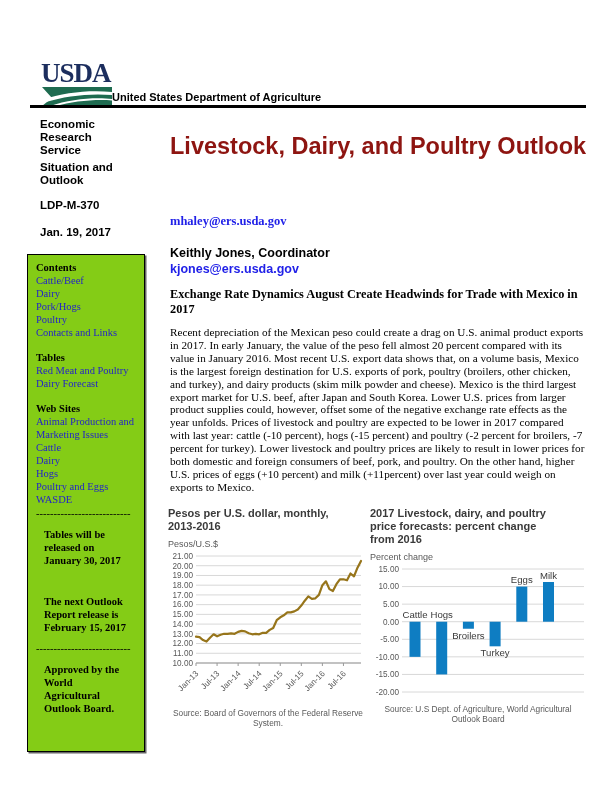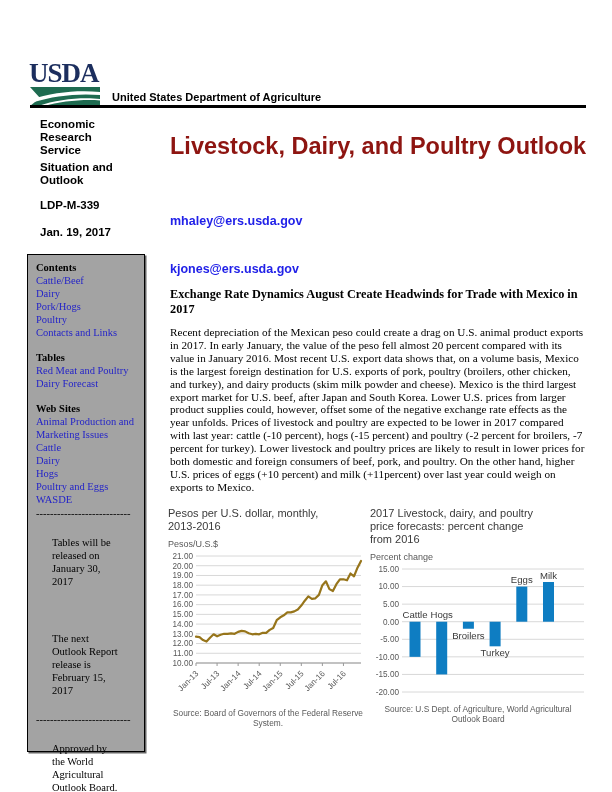--- a/index.html
+++ b/index.html
@@ -1,56 +1,56 @@
 <!DOCTYPE html>
 <html><head>
 <meta charset="utf-8">
 <style>
   html,body{margin:0;padding:0;background:#ffffff;}
   .page{position:relative;width:612px;height:792px;background:#fff;overflow:hidden;
         font-family:"Liberation Sans",sans-serif;color:#000;}
 
   
-  .usda-logo{position:absolute;left:28px;top:56px;}
+  .usda-logo{position:absolute;left:40px;top:56px;}
   .dept-line{position:absolute;left:112px;top:91px;font-size:11px;font-weight:bold;}
   .header-rule{position:absolute;left:30px;top:105px;width:556px;height:2.5px;background:#000;}
 
   
   .mast{position:absolute;left:40px;font-size:11.5px;font-weight:bold;line-height:13px;white-space:pre-line;}
   .mast-agency{top:118px;}
   .mast-pub{top:161px;}
   .mast-id{top:199px;}
   .mast-date{top:226px;}
 
   
   .contents-box{position:absolute;left:27px;top:254px;width:100px;height:484px;
-      background:#a3a3a3;border:1px solid #000;box-shadow:1.5px 1.5px 0 #666;
+      background:#84cc16;border:1px solid #000;box-shadow:1.5px 1.5px 0 #666;
       padding:6px 8px;font-family:"Liberation Serif",serif;font-size:10.5px;line-height:13px;}
   .box-heading{font-weight:bold;}
   .box-gap{height:12px;}
   .box-link{color:#2424C8;cursor:pointer;display:block;text-decoration:none;}
   .box-divider{letter-spacing:0;white-space:nowrap;overflow:hidden;margin:1px 0;}
-  .box-note{margin:16px;}
+  .box-note{margin:8px;font-weight:bold;}
 
   
   .main-title{position:absolute;left:170px;top:132px;width:420px;
       font-size:23.5px;line-height:28.5px;font-weight:bold;color:#8E1511;}
   .author{position:absolute;left:170px;font-size:12.5px;font-weight:bold;}
   .author-email{position:absolute;left:170px;font-size:12.5px;font-weight:bold;color:#2121E8;text-decoration:none;cursor:pointer;}
-  .a1{top:198px;} .e1{top:214px;} .a2{top:246px;} .e2{top:262px;}
+  .a1{top:198px;} .e1{top:214px;font-family:Liberation Serif, serif;} .a2{top:246px;} .e2{top:262px;}
   .article-heading{position:absolute;left:170px;top:287px;width:424px;
       font-family:"Liberation Serif",serif;font-size:12.3px;font-weight:bold;line-height:15px;}
   .article-body{position:absolute;left:170px;top:326px;width:416px;
       font-family:"Liberation Serif",serif;font-size:11.2px;line-height:12.9px;text-align:left;}
 
   
   .chart{position:absolute;top:507px;}
   .chart-left{left:168px;width:200px;}
   .chart-right{left:370px;width:216px;}
-  .chart-title{font-size:11px;font-weight:normal;color:#3A3A3A;line-height:13px;white-space:pre-line;margin-bottom:6px;}
+  .chart-title{font-size:11px;font-weight:bold;color:#3A3A3A;line-height:13px;white-space:pre-line;margin-bottom:6px;}
   .chart-unit{font-size:9px;color:#595959;margin-bottom:3px;}
   .chart-svg{display:block;}
   .chart-svg text{font-family:"Liberation Sans",sans-serif;}
   .chart-source{font-size:8.3px;color:#595959;line-height:10px;margin-top:4px;text-align:center;}
 </style>
 </head>
 <body>
 
 <div class="page">
 
@@ -63,21 +63,21 @@
     </svg>
   </div>
   <div class="dept-line">United States Department of Agriculture</div>
   <div class="header-rule"></div>
 
   <div class="mast mast-agency">Economic
 Research
 Service</div>
   <div class="mast mast-pub">Situation and
 Outlook</div>
-  <div class="mast mast-id">LDP-M-339</div>
+  <div class="mast mast-id">LDP-M-370</div>
   <div class="mast mast-date">Jan. 19, 2017</div>
 
   <div class="contents-box">
     <div id="box-sections">
         <div class="box-heading">Contents</div>
         <a class="box-link">Cattle/Beef</a>
         <a class="box-link">Dairy</a>
         <a class="box-link">Pork/Hogs</a>
         <a class="box-link">Poultry</a>
         <a class="box-link">Contacts and Links</a>
@@ -98,20 +98,21 @@
     <div class="box-note">Tables will be released on January 30, 2017</div>
     <div class="box-gap"></div>
     <div class="box-note">The next Outlook Report release is February 15, 2017</div>
     <div class="box-divider">---------------------------</div>
     <div class="box-note">Approved by the World Agricultural Outlook Board.</div>
   </div>
 
   <div class="main-title">Livestock, Dairy, and Poultry Outlook</div>
 
   <a class="author-email e1">mhaley@ers.usda.gov</a>
+  <div class="author a2">Keithly Jones, Coordinator</div>
   <a class="author-email e2">kjones@ers.usda.gov</a>
 
   <div class="article-heading">Exchange Rate Dynamics August Create Headwinds for Trade with Mexico in 2017</div>
   <div class="article-body">Recent depreciation of the Mexican peso could create a drag on U.S. animal product exports in 2017.  In early January, the value of the peso fell almost 20 percent compared with its value in January 2016.  Most recent U.S. export data shows that, on a volume basis, Mexico is the largest foreign destination for U.S. exports of pork, poultry (broilers, other chicken, and turkey), and dairy products (skim milk powder and cheese).  Mexico is the third largest export market for U.S. beef, after Japan and South Korea.  Lower U.S. prices from larger product supplies could, however, offset some of the negative exchange rate effects as the year unfolds.  Prices of livestock and poultry are expected to be lower in 2017 compared with last year: cattle (-10 percent), hogs (-15 percent) and poultry (-2 percent for broilers, -7 percent for turkey).  Lower livestock and poultry prices are likely to result in lower prices for both domestic and foreign consumers of beef, pork, and poultry. On the other hand, higher U.S. prices of eggs (+10 percent) and milk (+11percent) over last year could weigh on exports to Mexico.</div>
 
   <div class="chart chart-left">
     <div class="chart-title">Pesos per U.S. dollar, monthly,
 2013-2016</div>
     <div class="chart-unit">Pesos/U.S.$</div>
     <svg id="line-svg" class="chart-svg" width="200" height="152" viewBox="0 0 200 152">

